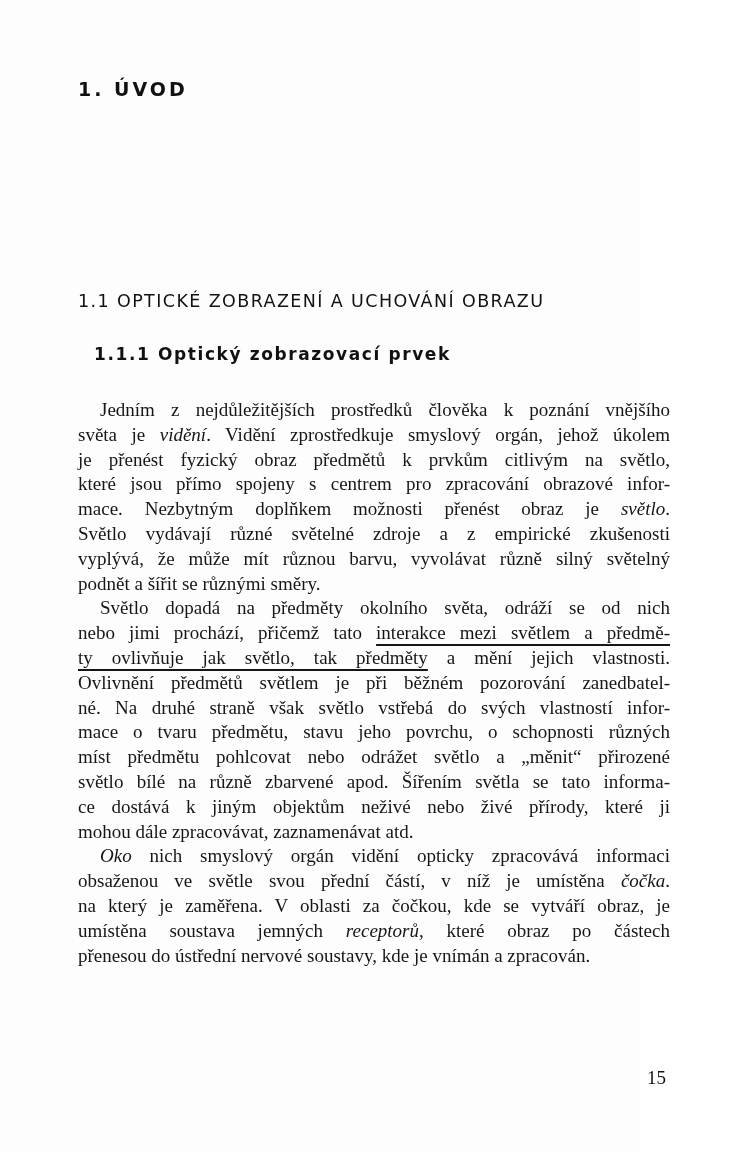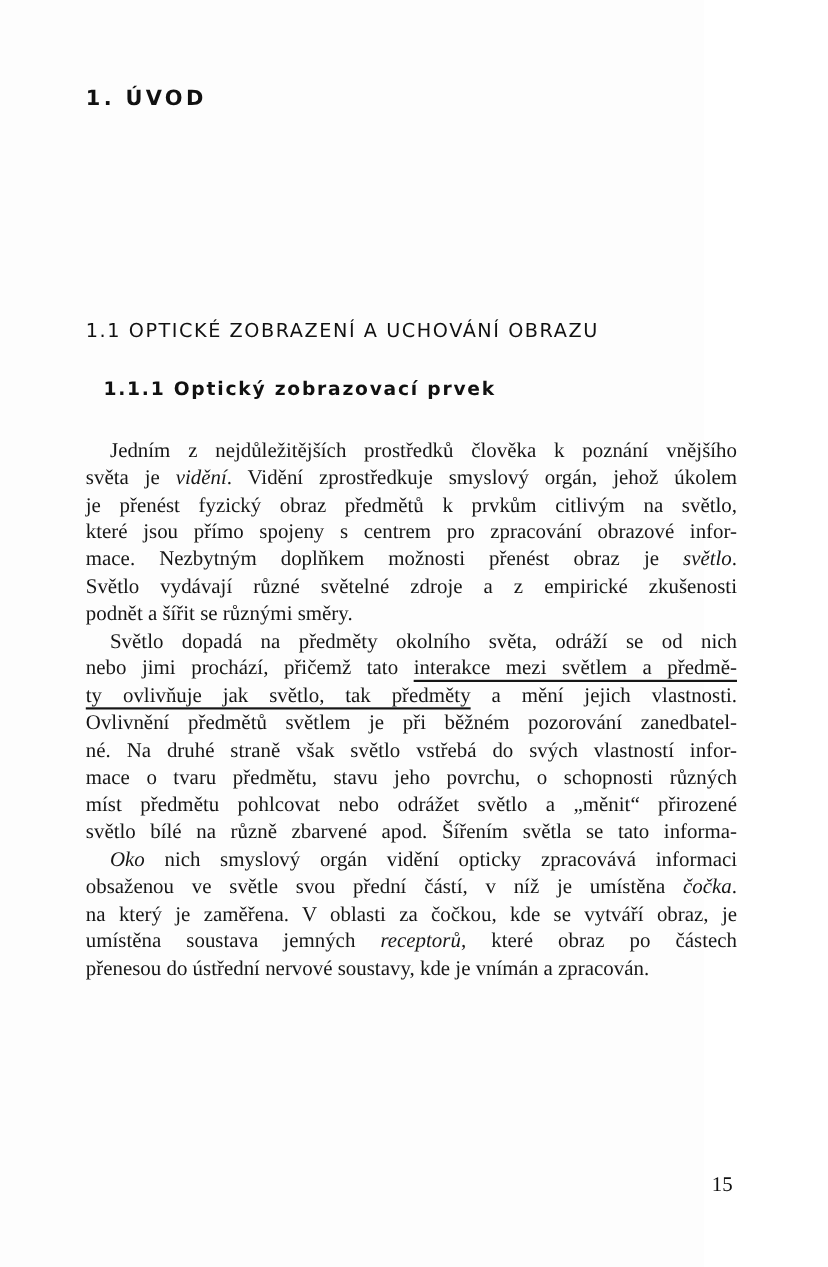--- a/index.html
+++ b/index.html
@@ -24,31 +24,34 @@
   <div class="h2">1.1 OPTICKÉ ZOBRAZENÍ A UCHOVÁNÍ OBRAZU</div>
   <div class="h3">1.1.1 Optický zobrazovací prvek</div>
   <div class="body" id="body-text">
       <div>
         <div class="line ind"><span>Jedním z nejdůležitějších prostředků člověka k poznání vnějšího</span></div>
         <div class="line"><span>světa je </span><i>vidění</i><span>. Vidění zprostředkuje smyslový orgán, jehož úkolem</span></div>
         <div class="line"><span>je přenést fyzický obraz předmětů k prvkům citlivým na světlo,</span></div>
         <div class="line"><span>které jsou přímo spojeny s centrem pro zpracování obrazové infor-</span></div>
         <div class="line"><span>mace. Nezbytným doplňkem možnosti přenést obraz je </span><i>světlo</i><span>.</span></div>
         <div class="line"><span>Světlo vydávají různé světelné zdroje a z empirické zkušenosti</span></div>
+        <div class="line"><span>vyplývá, že může mít různou barvu, vyvolávat různě silný světelný</span></div>
         <div class="line last"><span>podnět a šířit se různými směry.</span></div>
       </div>
       <div>
         <div class="line ind"><span>Světlo dopadá na předměty okolního světa, odráží se od nich</span></div>
         <div class="line"><span>nebo jimi prochází, přičemž tato </span><span class="ul">interakce mezi světlem a předmě-</span></div>
         <div class="line"><span class="ul">ty ovlivňuje jak světlo, tak předměty</span><span> a mění jejich vlastnosti.</span></div>
         <div class="line"><span>Ovlivnění předmětů světlem je při běžném pozorování zanedbatel-</span></div>
         <div class="line"><span>né. Na druhé straně však světlo vstřebá do svých vlastností infor-</span></div>
         <div class="line"><span>mace o tvaru předmětu, stavu jeho povrchu, o schopnosti různých</span></div>
         <div class="line"><span>míst předmětu pohlcovat nebo odrážet světlo a „měnit“ přirozené</span></div>
         <div class="line"><span>světlo bílé na různě zbarvené apod. Šířením světla se tato informa-</span></div>
+        <div class="line"><span>ce dostává k jiným objektům neživé nebo živé přírody, které ji</span></div>
+        <div class="line last"><span>mohou dále zpracovávat, zaznamenávat atd.</span></div>
       </div>
       <div>
         <div class="line ind"><i>Oko</i><span> nich smyslový orgán vidění opticky zpracovává informaci</span></div>
         <div class="line"><span>obsaženou ve světle svou přední částí, v níž je umístěna </span><i>čočka</i><span>.</span></div>
         <div class="line"><span>na který je zaměřena. V oblasti za čočkou, kde se vytváří obraz, je</span></div>
         <div class="line"><span>umístěna soustava jemných </span><i>receptorů</i><span>, které obraz po částech</span></div>
         <div class="line last"><span>přenesou do ústřední nervové soustavy, kde je vnímán a zpracován.</span></div>
       </div>
     </div>
   <div class="pageno">15</div>

